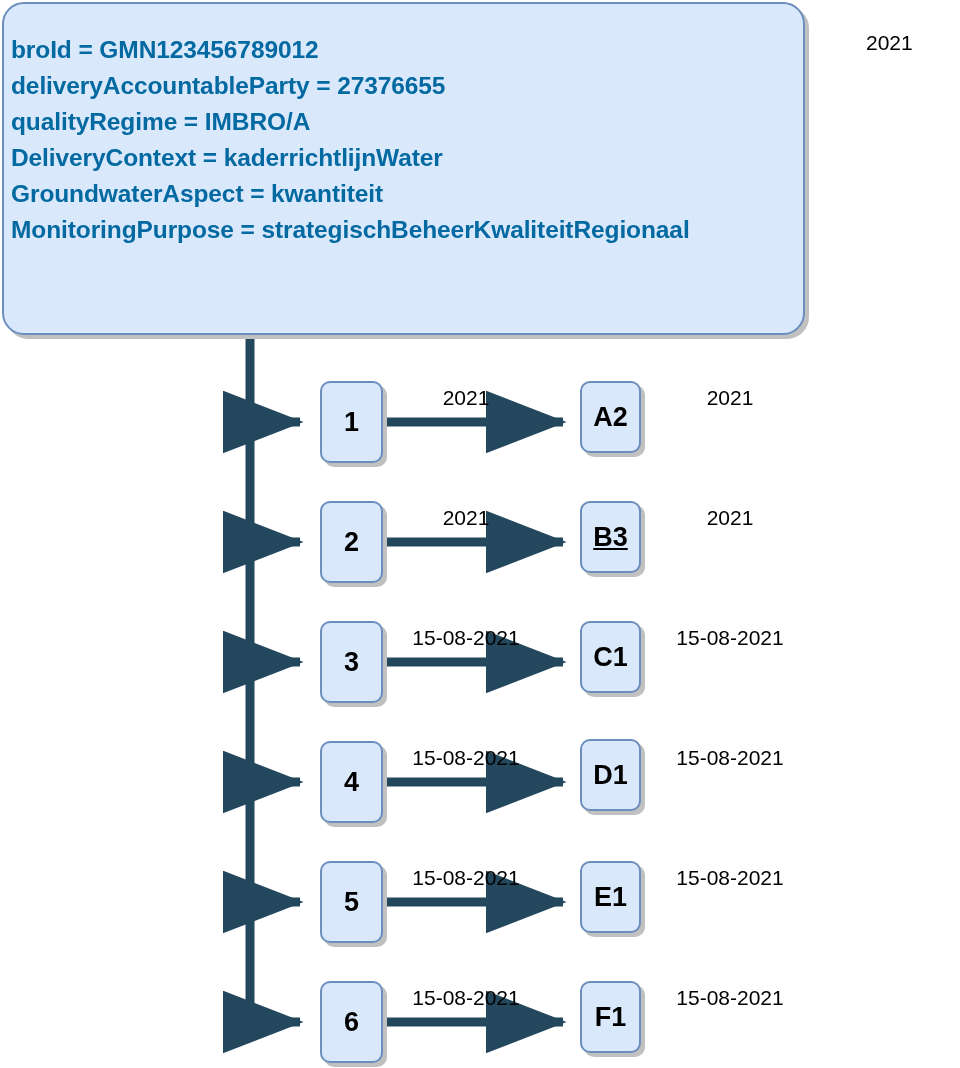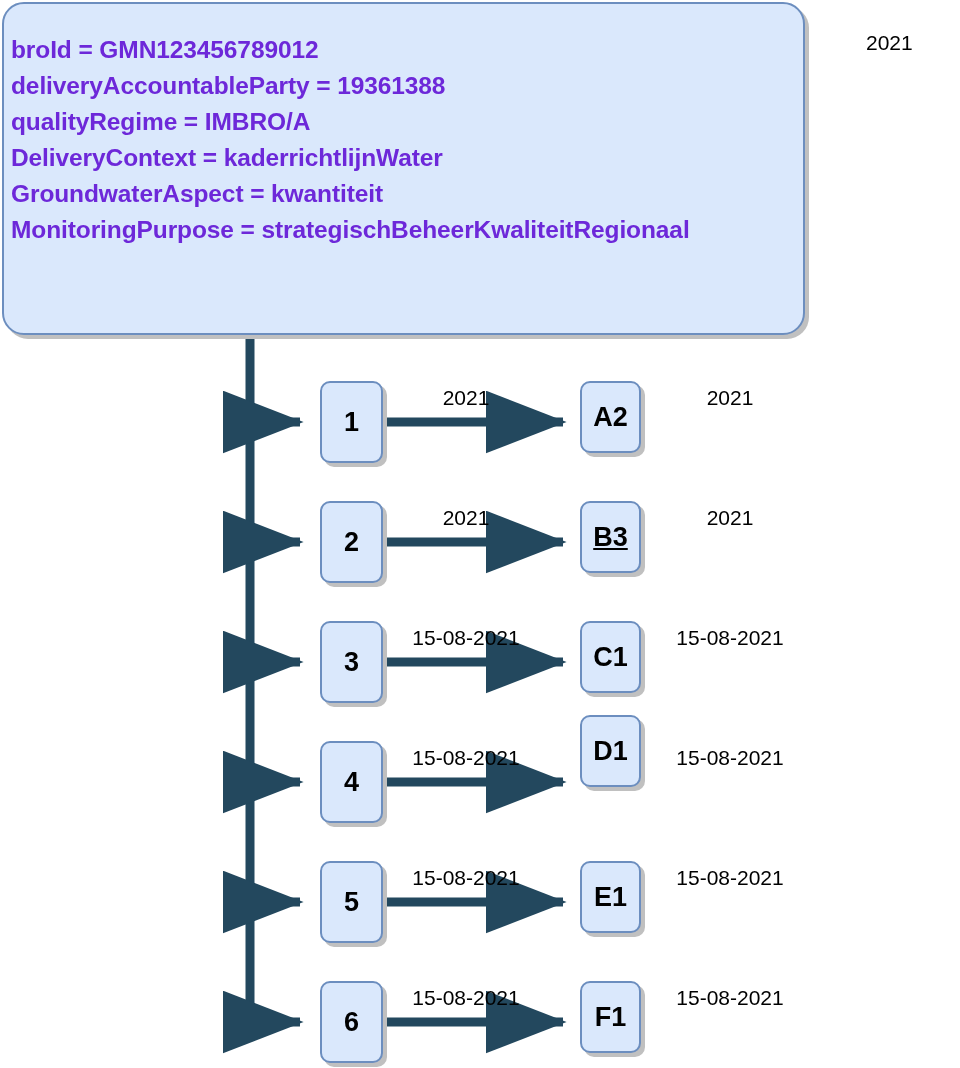--- a/index.html
+++ b/index.html
@@ -38,21 +38,21 @@
   }
   .header-lines {
     position: absolute;
     left: 7px;
     top: 28px;
     width: 792px;
   }
   .header-line {
     font-size: 24.5px;
     font-weight: bold;
-    color: #6d28d9;
+    color: #0369a1;
     line-height: 36px;
     white-space: nowrap;
     letter-spacing: -0.1px;
   }
 
   
   .corner-label {
     position: absolute;
     font-size: 21px;
     color: #000000;
@@ -114,21 +114,21 @@
     <line x1="383" y1="542" x2="563" y2="542" stroke="#23485e" stroke-width="9" marker-end="url(#arrowhead)"></line>
     <line x1="383" y1="662" x2="563" y2="662" stroke="#23485e" stroke-width="9" marker-end="url(#arrowhead)"></line>
     <line x1="383" y1="782" x2="563" y2="782" stroke="#23485e" stroke-width="9" marker-end="url(#arrowhead)"></line>
     <line x1="383" y1="902" x2="563" y2="902" stroke="#23485e" stroke-width="9" marker-end="url(#arrowhead)"></line>
     <line x1="383" y1="1022" x2="563" y2="1022" stroke="#23485e" stroke-width="9" marker-end="url(#arrowhead)"></line>
   </svg>
 
   <div class="header-box">
     <div class="header-lines">
       <div class="header-line">broId = GMN123456789012</div>
-      <div class="header-line">deliveryAccountableParty = 19361388</div>
+      <div class="header-line">deliveryAccountableParty = 27376655</div>
       <div class="header-line">qualityRegime = IMBRO/A</div>
       <div class="header-line">DeliveryContext = kaderrichtlijnWater</div>
       <div class="header-line">GroundwaterAspect = kwantiteit</div>
       <div class="header-line">MonitoringPurpose = strategischBeheerKwaliteitRegionaal</div>
     </div>
   </div>
 
   <div class="corner-label" style="left:866px; top:31px;">2021</div>
 
   <div class="node left" style="top:381px;">1</div>
@@ -141,21 +141,21 @@
   <div class="node right" style="top:501px;text-decoration:underline;">B3</div>
   <div class="edge-label right" style="top:506px;">2021</div>
 
   <div class="node left" style="top:621px;">3</div>
   <div class="edge-label mid" style="top:626px;">15-08-2021</div>
   <div class="node right" style="top:621px;text-align:center;">C1</div>
   <div class="edge-label right" style="top:626px;">15-08-2021</div>
 
   <div class="node left" style="top:741px;">4</div>
   <div class="edge-label mid" style="top:746px;">15-08-2021</div>
-  <div class="node right" style="top:715px;text-align:center;">D1</div>
+  <div class="node right" style="top:739px;text-align:center;">D1</div>
   <div class="edge-label right" style="top:746px;">15-08-2021</div>
 
   <div class="node left" style="top:861px;">5</div>
   <div class="edge-label mid" style="top:866px;">15-08-2021</div>
   <div class="node right" style="top:861px;">E1</div>
   <div class="edge-label right" style="top:866px;">15-08-2021</div>
 
   <div class="node left" style="top:981px;">6</div>
   <div class="edge-label mid" style="top:986px;">15-08-2021</div>
   <div class="node right" style="top:981px;">F1</div>

